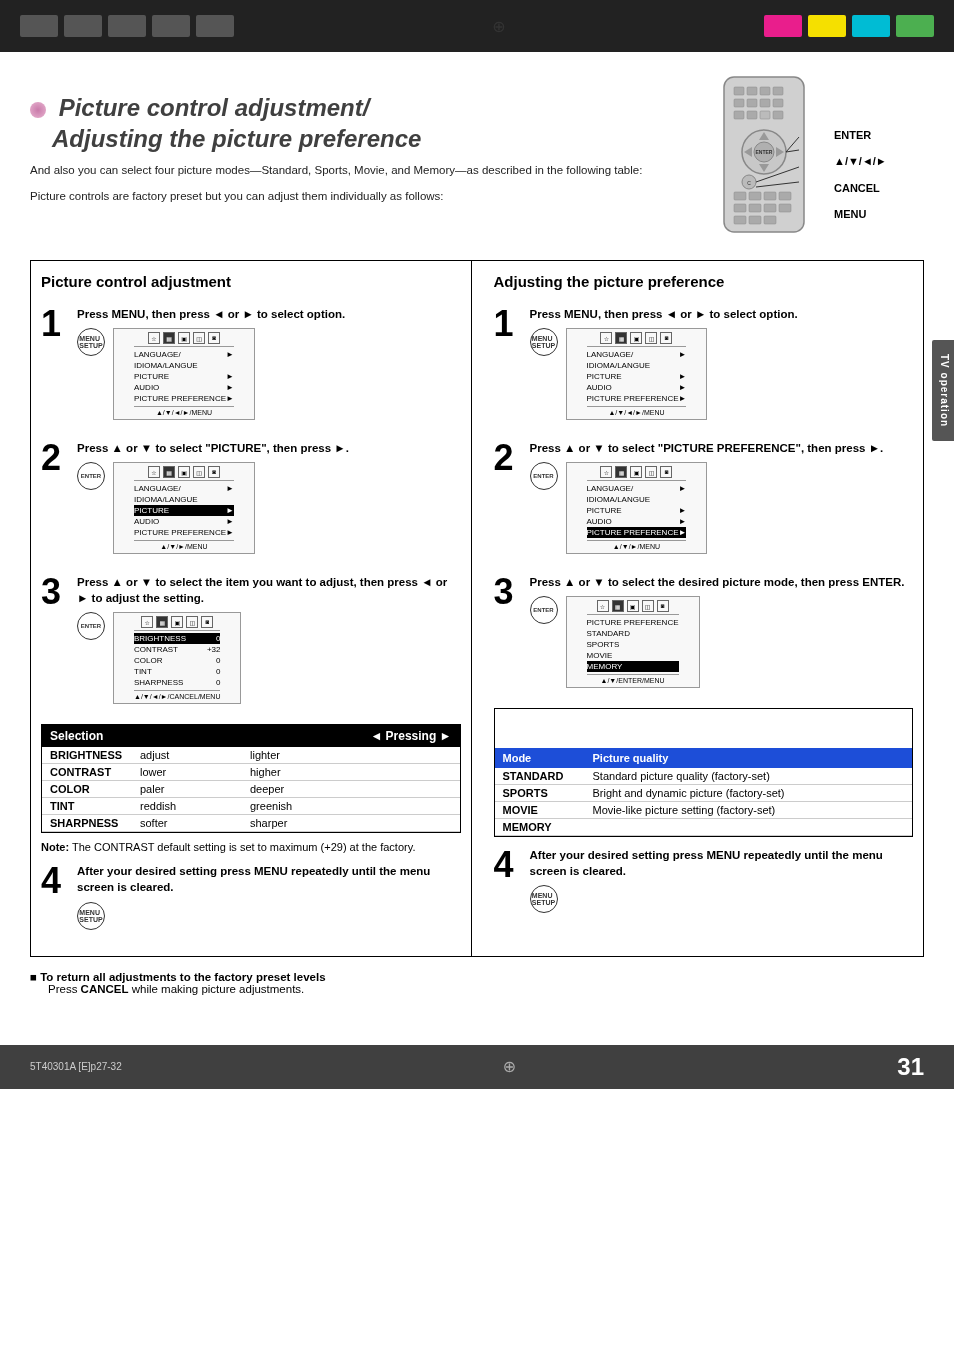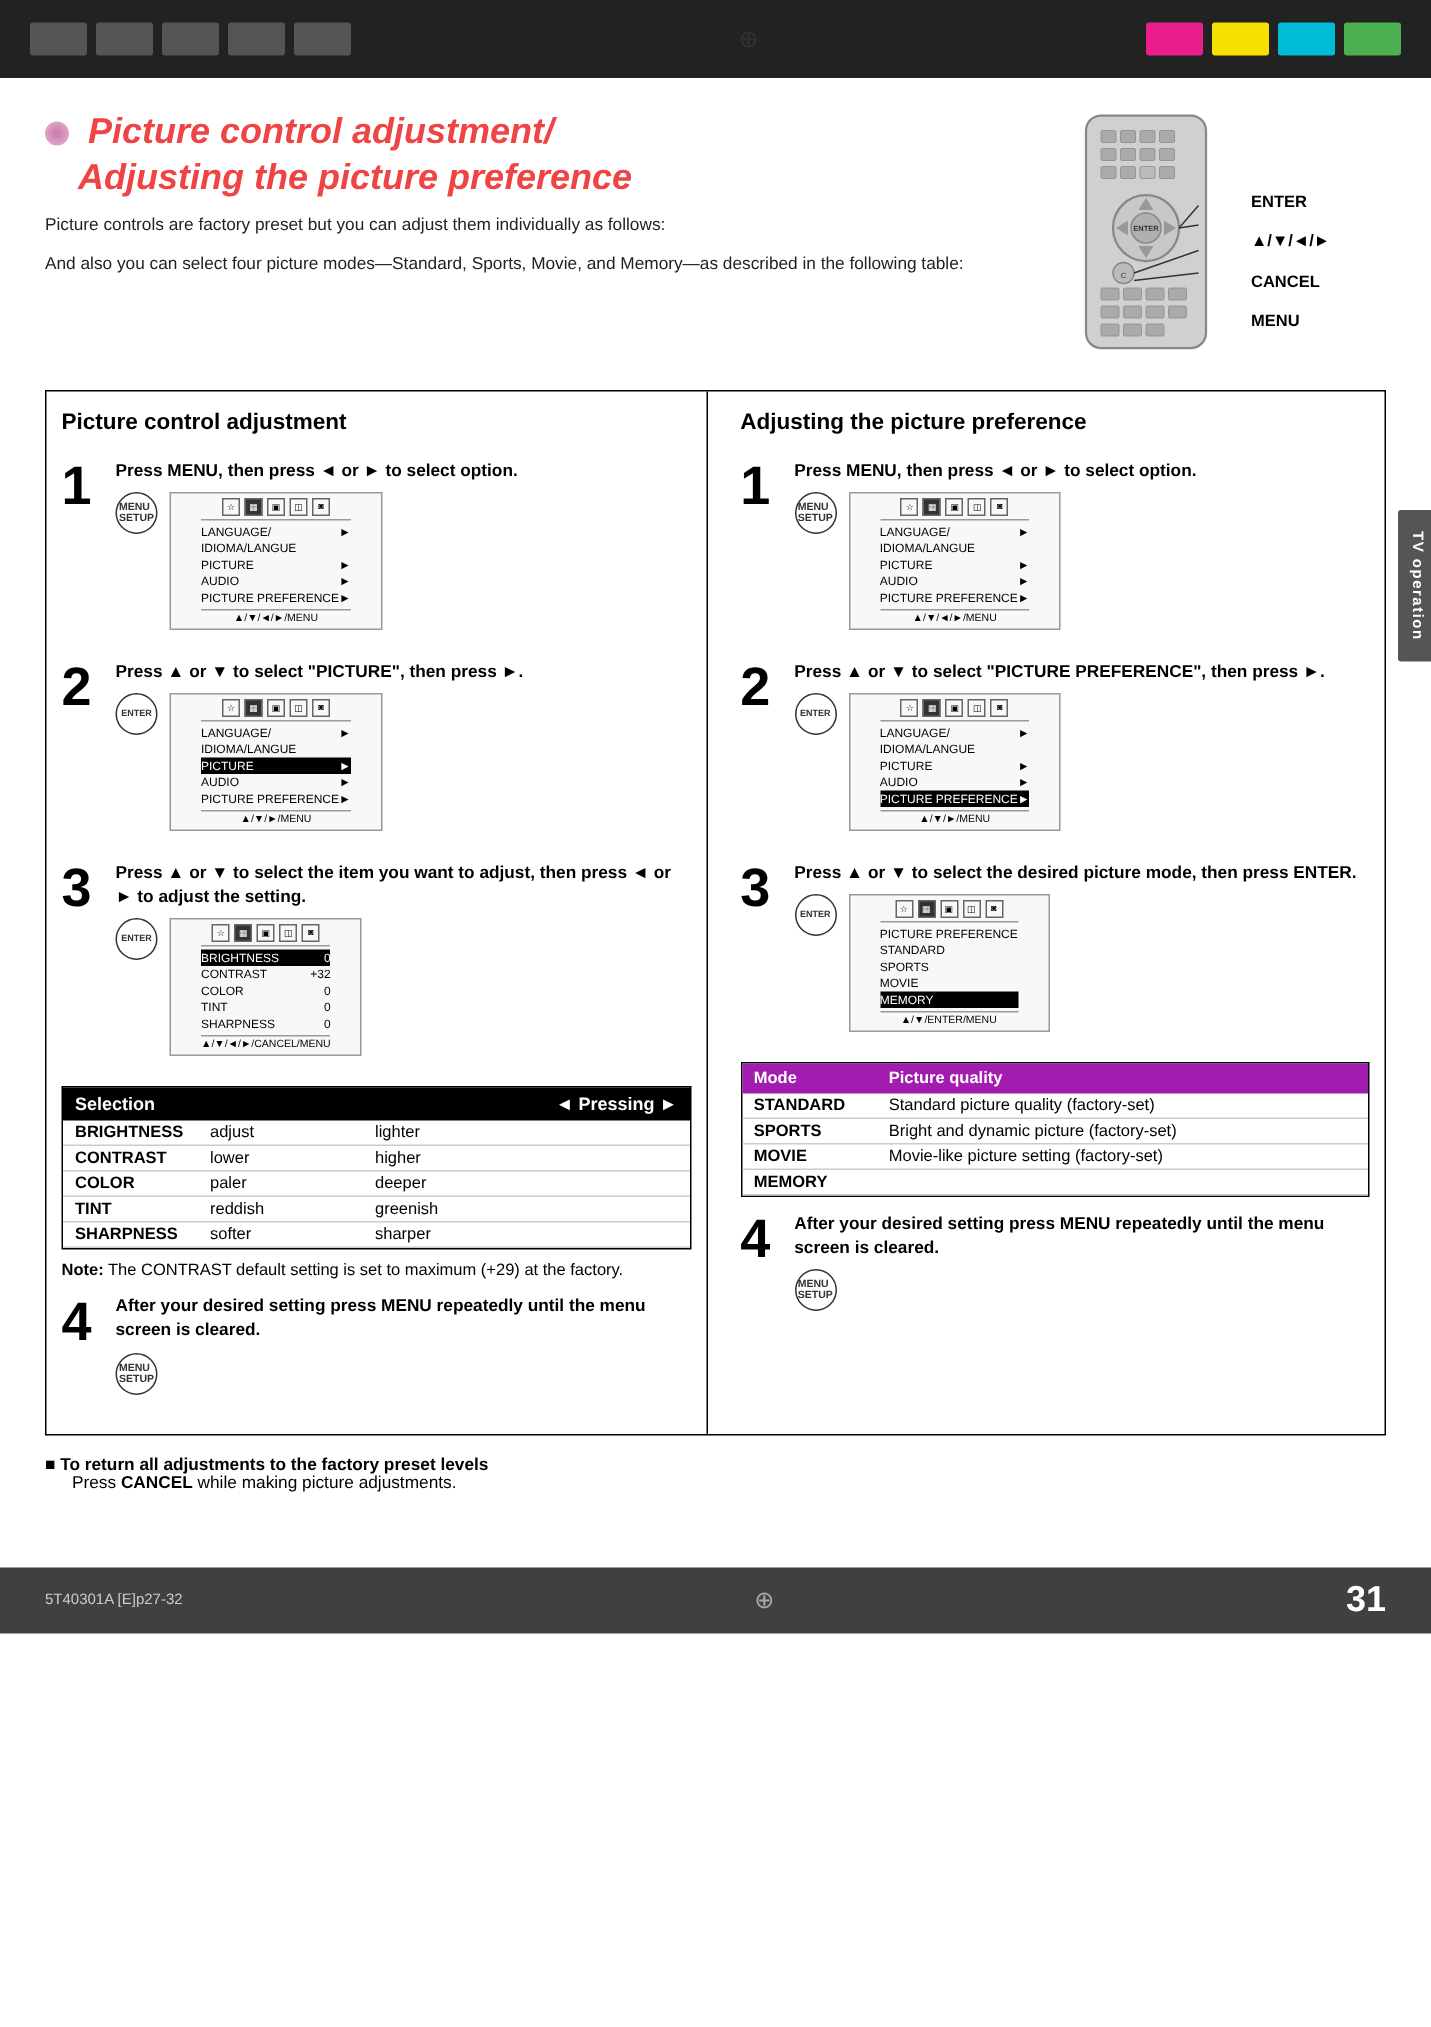--- a/index.html
+++ b/index.html
@@ -61,21 +61,22 @@
       gap: 30px;
     }
     .title-text-area {
       flex: 1;
     }
     .main-title {
       font-size: 24px;
       font-style: italic;
       font-weight: bold;
       line-height: 1.3;
-      color: #ef4444;
+      color: #404040;
+      margin-top: 20px;
     }
     .title-desc {
       margin-top: 8px;
       font-size: 11.5px;
       line-height: 1.5;
       color: #222;
     }
     .remote-diagram {
       width: 220px;
       flex-shrink: 0;
@@ -209,25 +210,26 @@
     .sel-right { width: 70px; font-size: 11px; margin-left: 40px; }
 
     
     .mode-table {
       border: 1px solid #000;
       margin-top: 8px;
       font-size: 11px;
     }
     .mode-header {
       display: flex;
-      background: #a21caf;
+      background: #1d4ed8;
       color: #fff;
       font-weight: bold;
       padding: 4px 8px;
       gap: 20px;
+      margin-top: 39px;
     }
     .mode-col-mode { width: 70px; }
     .mode-col-quality { flex: 1; }
     .mode-row {
       display: flex;
       border-bottom: 1px solid #ccc;
       padding: 2px 8px;
       gap: 20px;
     }
     .mode-name { width: 70px; font-weight: bold; }
@@ -311,22 +313,22 @@
 
 <div class="main-content">
 
   <div class="title-section">
     <div class="title-text-area">
       <div class="main-title">
         <span style="display:inline-block;width:16px;height:16px;background:radial-gradient(circle,#c97aaa,#e8b4d0);border-radius:50%;margin-right:6px;vertical-align:middle;"></span>
         <span>Picture control adjustment/</span><br>
         <span style="margin-left:22px;">Adjusting the picture preference</span>
       </div>
+      <div class="title-desc">And also you can select four picture modes—Standard, Sports, Movie, and Memory—as described in the following table:</div>
       <div class="title-desc">Picture controls are factory preset but you can adjust them individually as follows:</div>
-      <div class="title-desc">And also you can select four picture modes—Standard, Sports, Movie, and Memory—as described in the following table:</div>
     </div>
 
     <div class="remote-diagram">
       <div style="display:flex;align-items:flex-start;gap:10px;">
 
         <svg width="120" height="170" viewBox="0 0 120 170">
 
           <rect x="20" y="5" width="80" height="155" rx="10" ry="10" fill="#d0d0d0" stroke="#888" stroke-width="1.5"></rect>
 
           <rect x="30" y="15" width="10" height="8" rx="1" fill="#aaa" stroke="#888" stroke-width="0.5"></rect>

